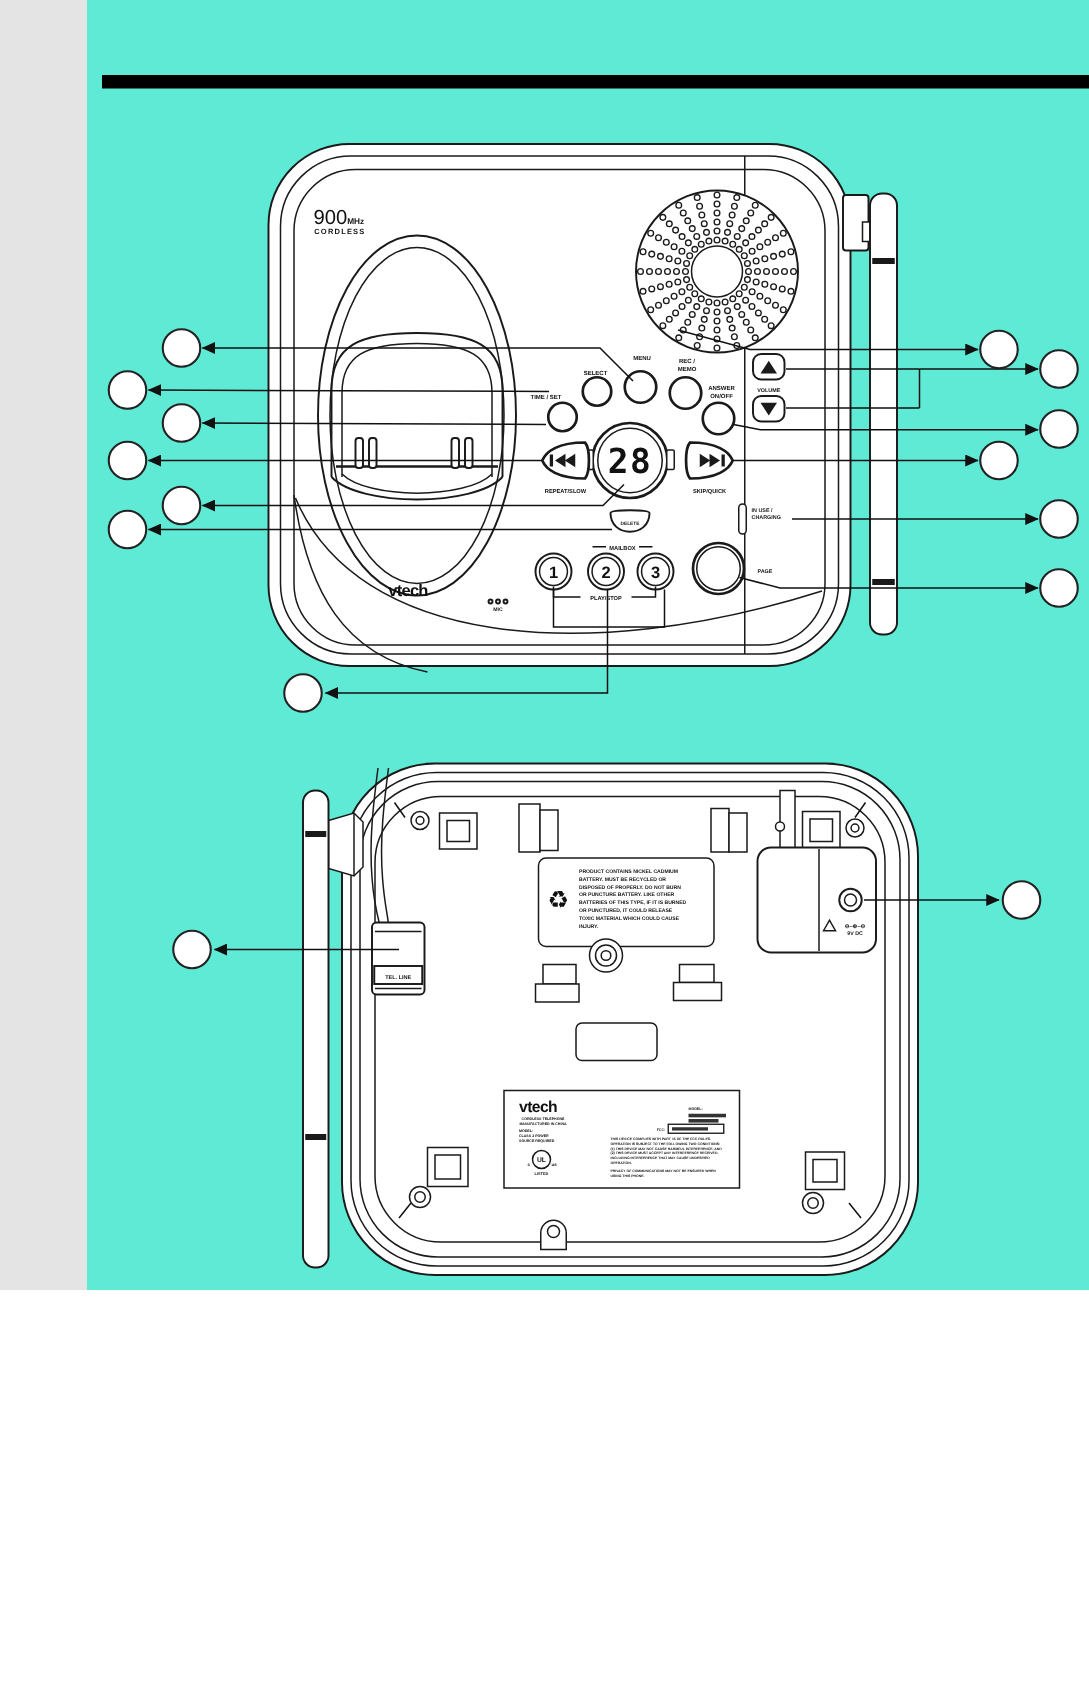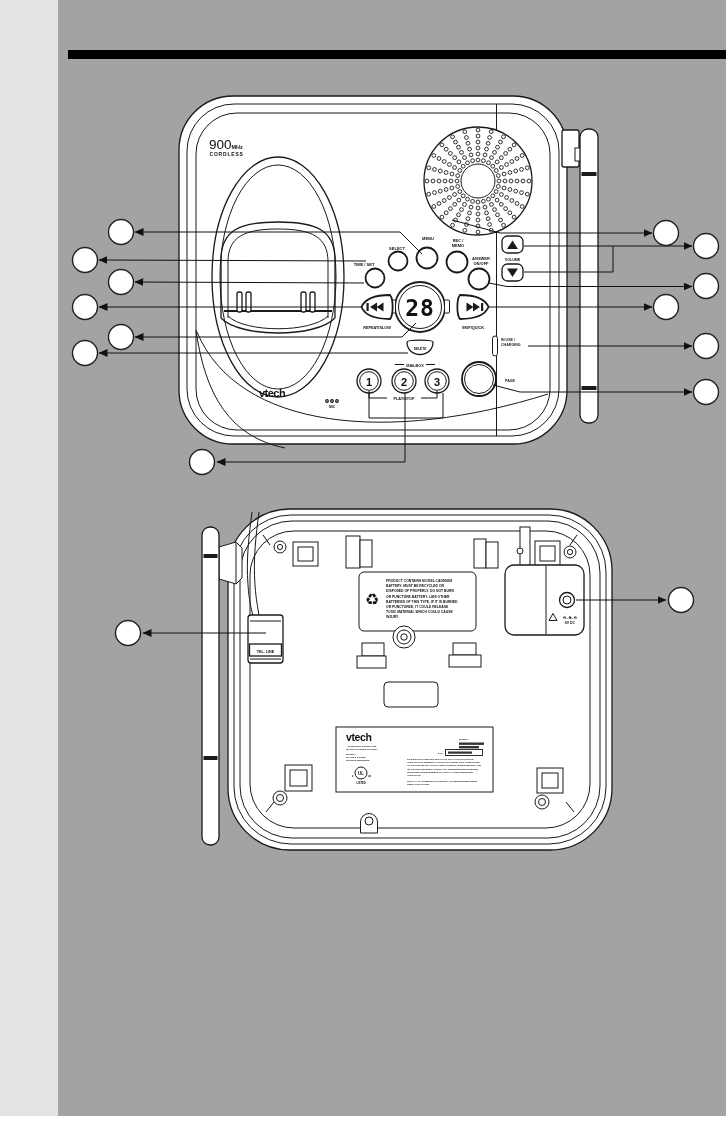--- a/index.html
+++ b/index.html
@@ -1,16 +1,16 @@
 <!DOCTYPE html>
 <html><head>
 <meta charset="utf-8">
 <style>
   html,body{margin:0;padding:0;background:#fff;}
-  .page{position:relative;width:726px;height:1116px;background:#a3a3a3;overflow:hidden;
+  .page{position:relative;width:726px;height:860px;background:#5eead4;overflow:hidden;
         font-family:"Liberation Sans",sans-serif;}
   .margin-strip{position:absolute;left:0;top:0;width:58px;height:1132px;background:#e4e4e4;}
   .header-rule{position:absolute;left:68px;top:50px;width:658px;height:9px;background:#000;}
   svg{position:absolute;left:0;top:0;}
   .ln{fill:none;stroke:#1a1a1a;stroke-width:1.3;}
   .lnW{fill:#fff;stroke:#1a1a1a;stroke-width:1.3;}
   .thin{stroke-width:1;}
   .bold{stroke-width:1.8;}
   .dk{fill:#1a1a1a;stroke:none;}
   .cl{fill:none;stroke:#111;stroke-width:1;}

